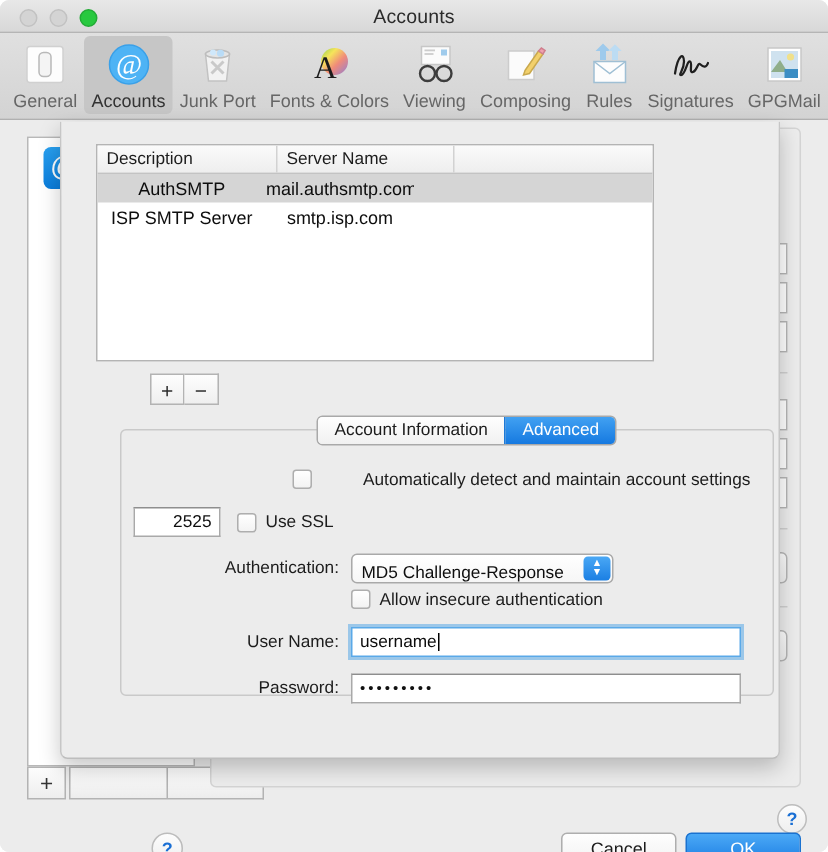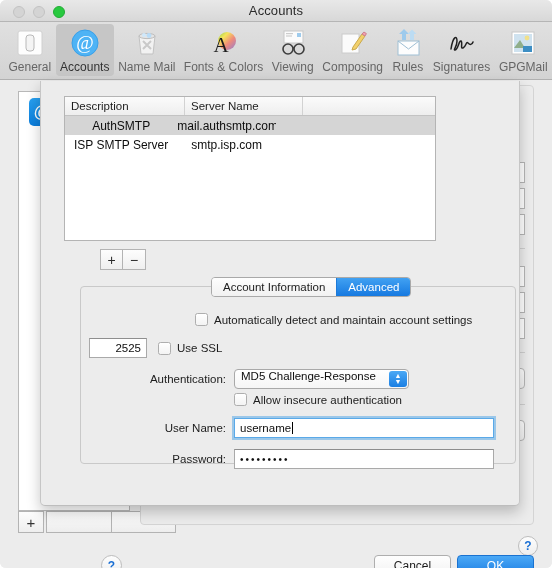--- a/index.html
+++ b/index.html
@@ -263,21 +263,21 @@
   .caret {
     display: inline-block; width: 1px; height: 12px;
     background: #000; margin-left: 1px;
   }
   .popup {
     height: 20px;
     background: linear-gradient(to bottom,#ffffff,#f6f6f6);
     border: 1px solid #a9a9a9;
     border-radius: 4px;
     font-size: 11.5px; color: #0d0d0d;
-    display: flex; align-items: flex-start;
+    display: flex; align-items: flex-end;
     padding: 0 24px 0 6px;
     position: relative;
   }
   .popup-arrows {
     position: absolute; right: 1px; top: 1px;
     width: 18px; height: 16px;
     background: linear-gradient(to bottom,#4aa8f5,#1b7fe3);
     border-radius: 3px;
     display: flex; flex-direction: column;
     align-items: center; justify-content: center;
@@ -349,21 +349,21 @@
     <div class="tb-item">
       <div class="tb-icon">
         <svg width="30" height="30" viewBox="0 0 30 30">
           <path d="M7 8 L9 26 H21 L23 8 Z" fill="#f2f2f2" stroke="#c2c2c2"></path>
           <ellipse cx="15" cy="8" rx="8" ry="2.6" fill="#e4e4e4" stroke="#bdbdbd"></ellipse>
           <circle cx="12" cy="7" r="2" fill="#cfe8fb"></circle>
           <circle cx="17" cy="7.5" r="2.4" fill="#b9dcf7"></circle>
           <path d="M11 13 L19 21 M19 13 L11 21" stroke="#c9c9c9" stroke-width="2" fill="none"></path>
         </svg>
       </div>
-      <div class="tb-label">Name Mail</div>
+      <div class="tb-label">Junk Port</div>
     </div>
 
     <div class="tb-item">
       <div class="tb-icon">
         <svg width="30" height="30" viewBox="0 0 30 30">
           <defs>
             <linearGradient id="rainbow" x1="0" y1="0" x2="1" y2="1">
               <stop offset="0" stop-color="#8fd14f"></stop>
               <stop offset=".3" stop-color="#f6e45a"></stop>
               <stop offset=".6" stop-color="#f08a7a"></stop>
@@ -491,21 +491,21 @@
       <div class="pm-btn minus">−</div>
     </div>
 
     <div id="tabbox">
 
       <div id="tabs">
         <div class="tab">Account Information</div>
         <div class="tab active">Advanced</div>
       </div>
 
-      <div class="frow" style="top:26px; padding-left:114px;">
+      <div class="frow" style="top:26px; padding-left:114px;gap:28px;">
         <div class="cbox"></div>
         <div class="ctext">Automatically detect and maintain account settings</div>
       </div>
 
       <div class="frow" style="top:51px;">
         <div class="tfield" style="width:58px; margin-left:8px; justify-content:flex-end;">2525</div>
         <div class="cbox" style="margin-left:11px;"></div>
         <div class="ctext">Use SSL</div>
       </div>
 

